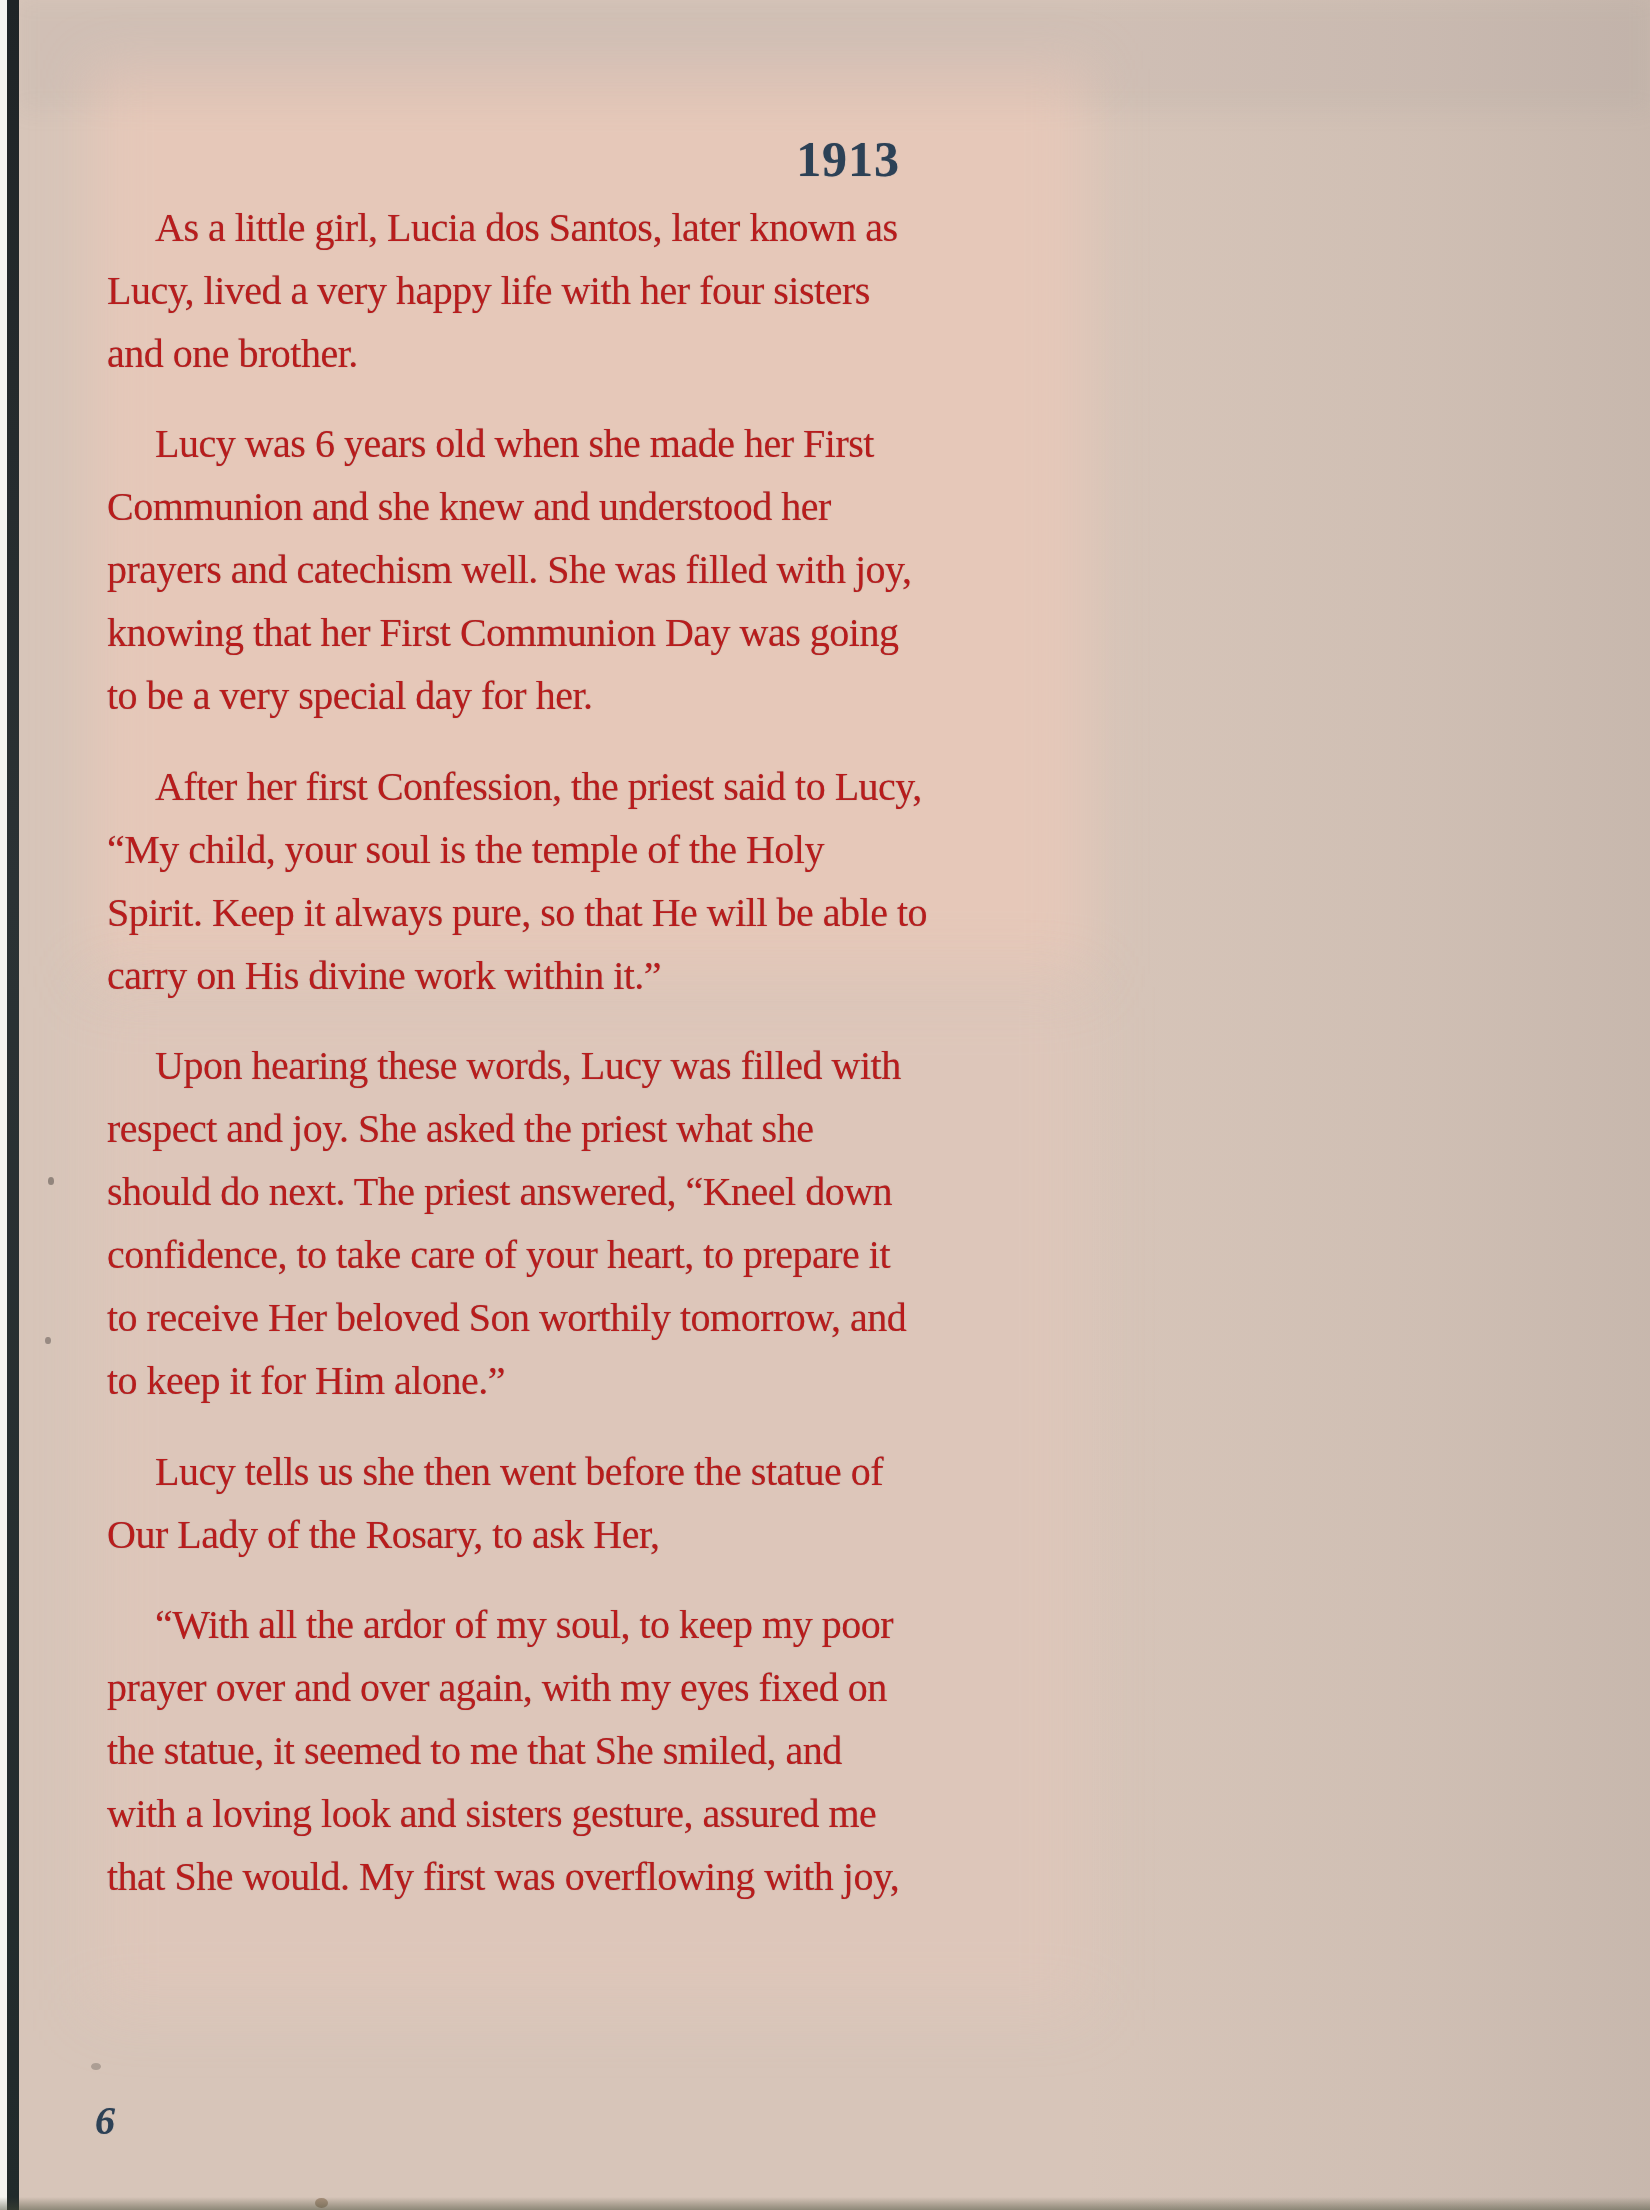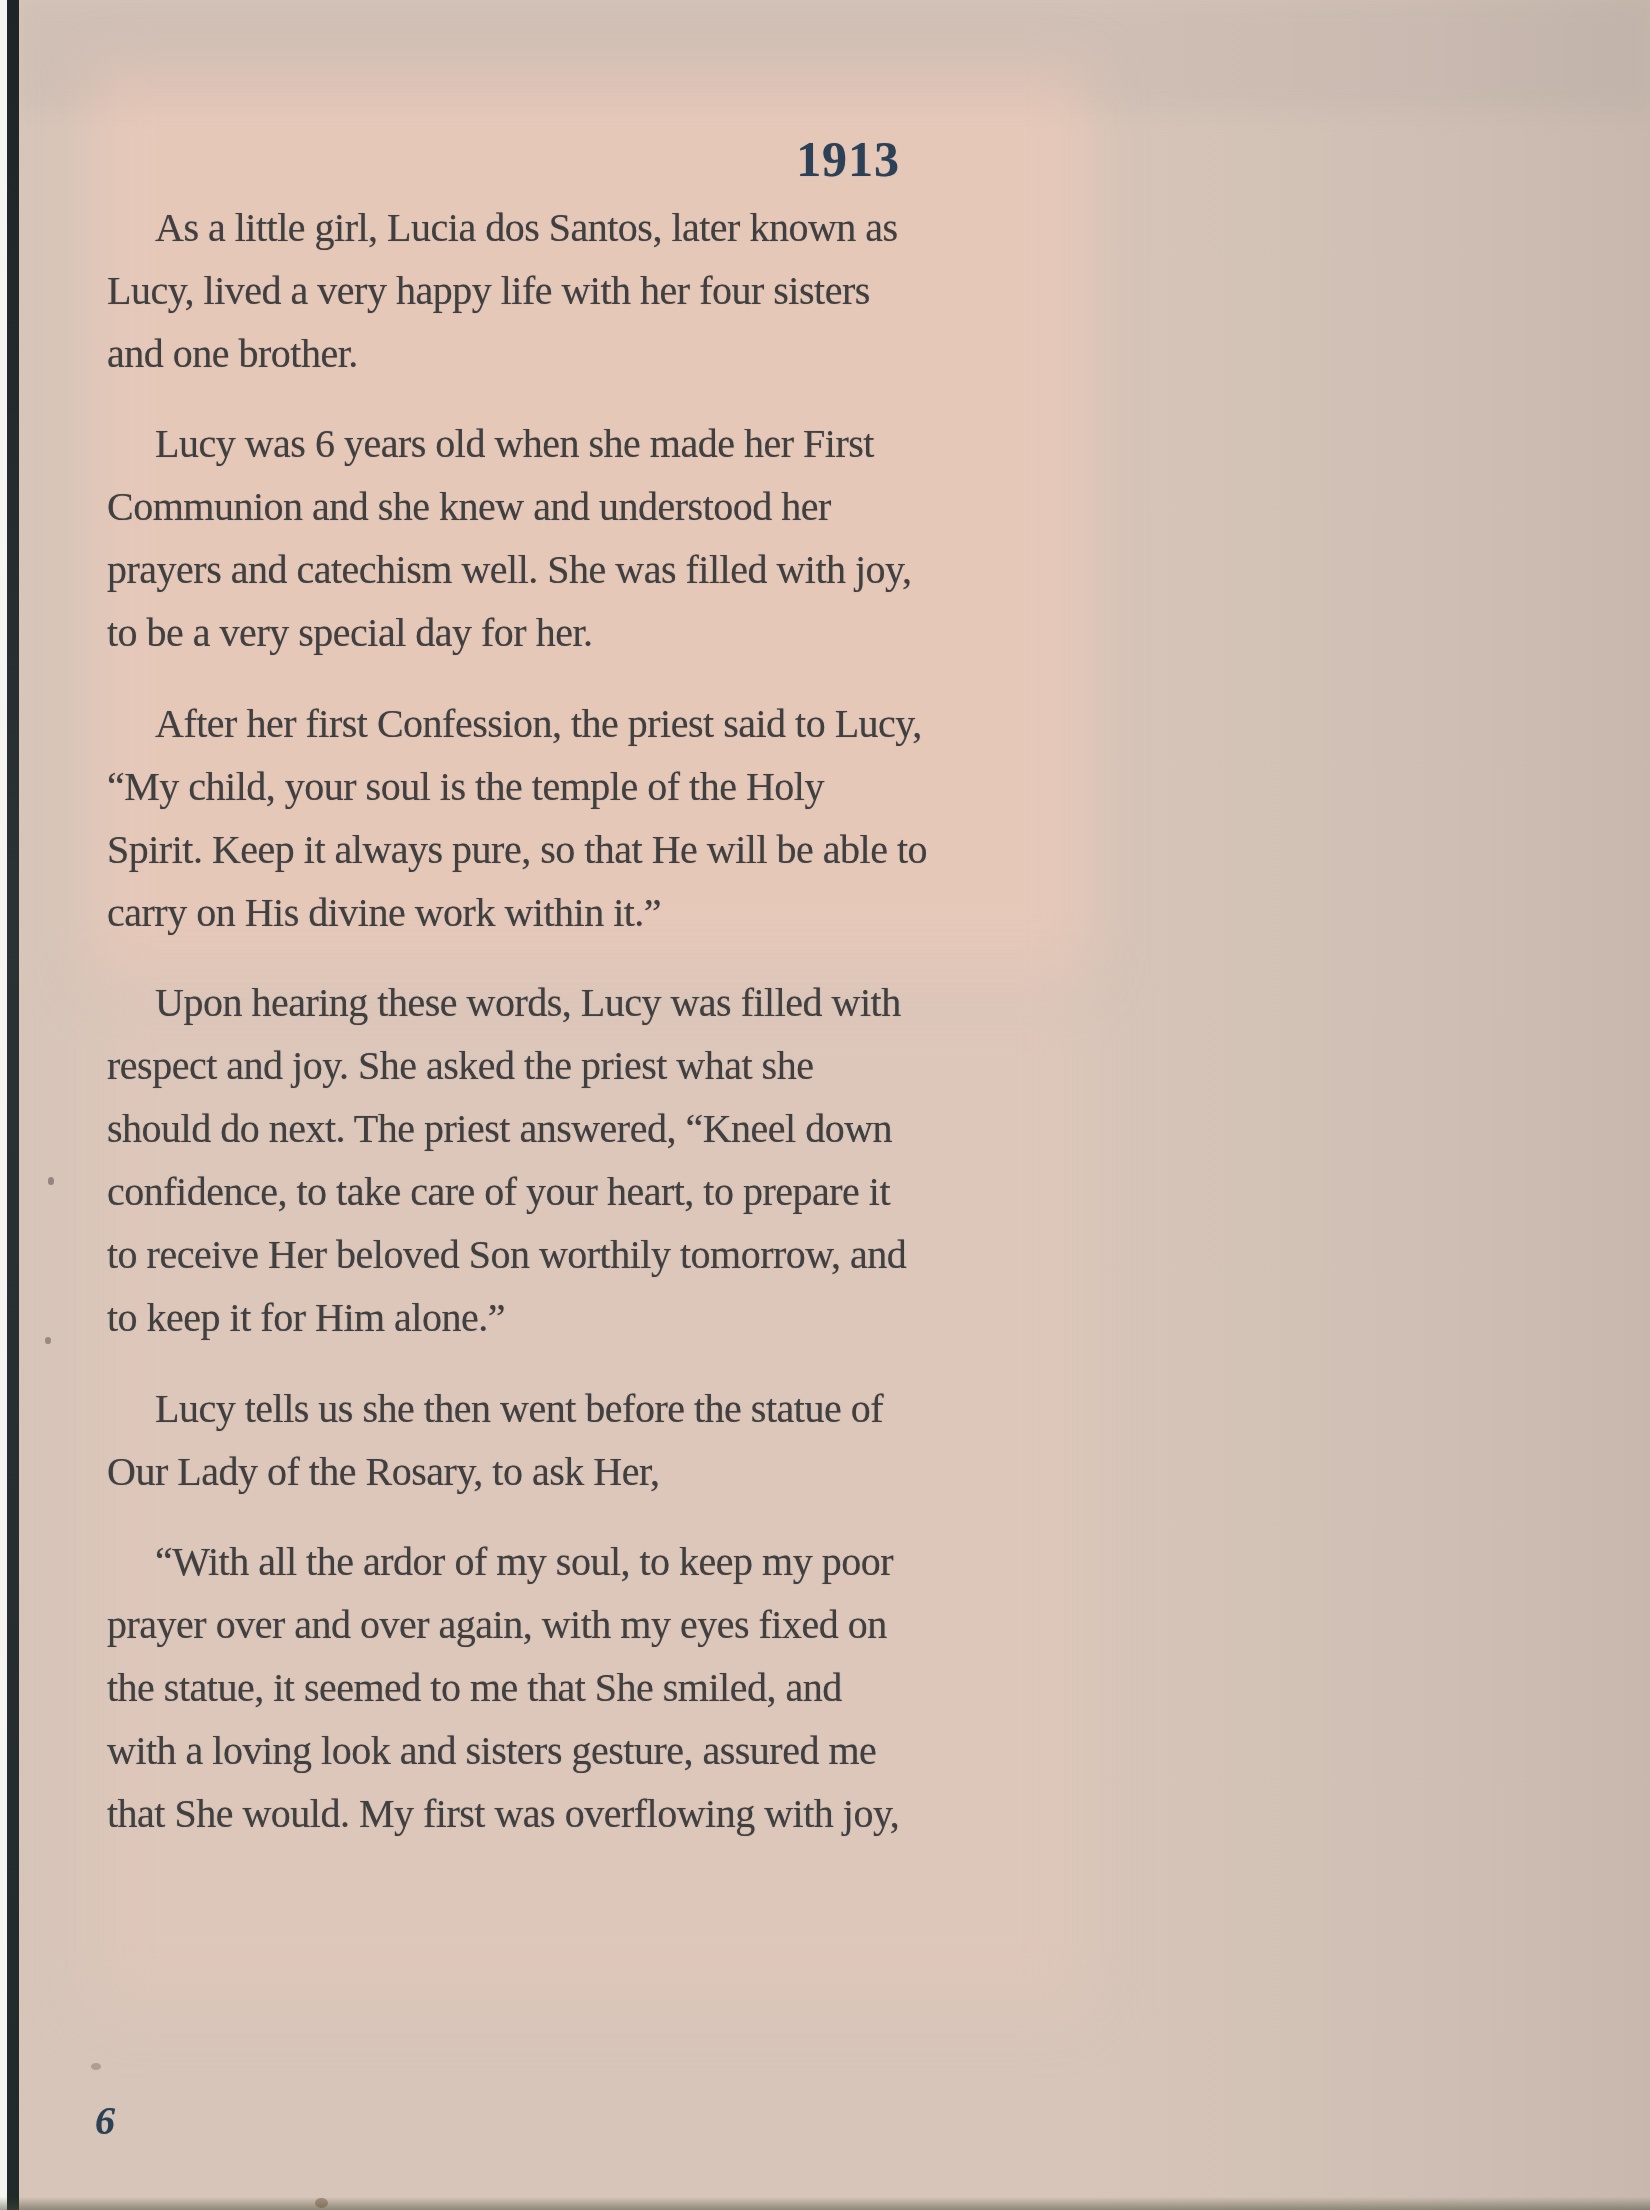--- a/index.html
+++ b/index.html
@@ -68,21 +68,21 @@
     font-weight: bold;
     letter-spacing: 0.9px;
     color: #2c4156;
     text-shadow: 0 0 0.9px rgba(44,65,86,0.45);
   }
 
   
   .text-block {
     position: absolute; left: 107px; top: 196px;
     width: 1014px;
-    color: #404040;
+    color: #b91c1c;
     font-size: 40px;
     line-height: 63px;
     letter-spacing: -0.5px;
     text-shadow: 0 0 0.9px rgba(54,54,60,0.5);
   }
   .para { margin: 0 0 27.4px 0; }
   .line { white-space: nowrap; }
   .indent { padding-left: 48px; }
 
   
@@ -121,20 +121,21 @@
     <div class="para">
       <div class="line indent">As a little girl, Lucia dos Santos, later known as</div>
       <div class="line">Lucy, lived a very happy life with her four sisters</div>
       <div class="line">and one brother.</div>
     </div>
 
     <div class="para">
       <div class="line indent">Lucy was 6 years old when she made her First</div>
       <div class="line">Communion and she knew and understood her</div>
       <div class="line">prayers and catechism well. She was filled with joy,</div>
+      <div class="line">knowing that her First Communion Day was going</div>
       <div class="line">to be a very special day for her.</div>
     </div>
 
     <div class="para">
       <div class="line indent">After her first Confession, the priest said to Lucy,</div>
       <div class="line">“My child, your soul is the temple of the Holy</div>
       <div class="line">Spirit. Keep it always pure, so that He will be able to</div>
       <div class="line">carry on His divine work within it.”</div>
     </div>
 

